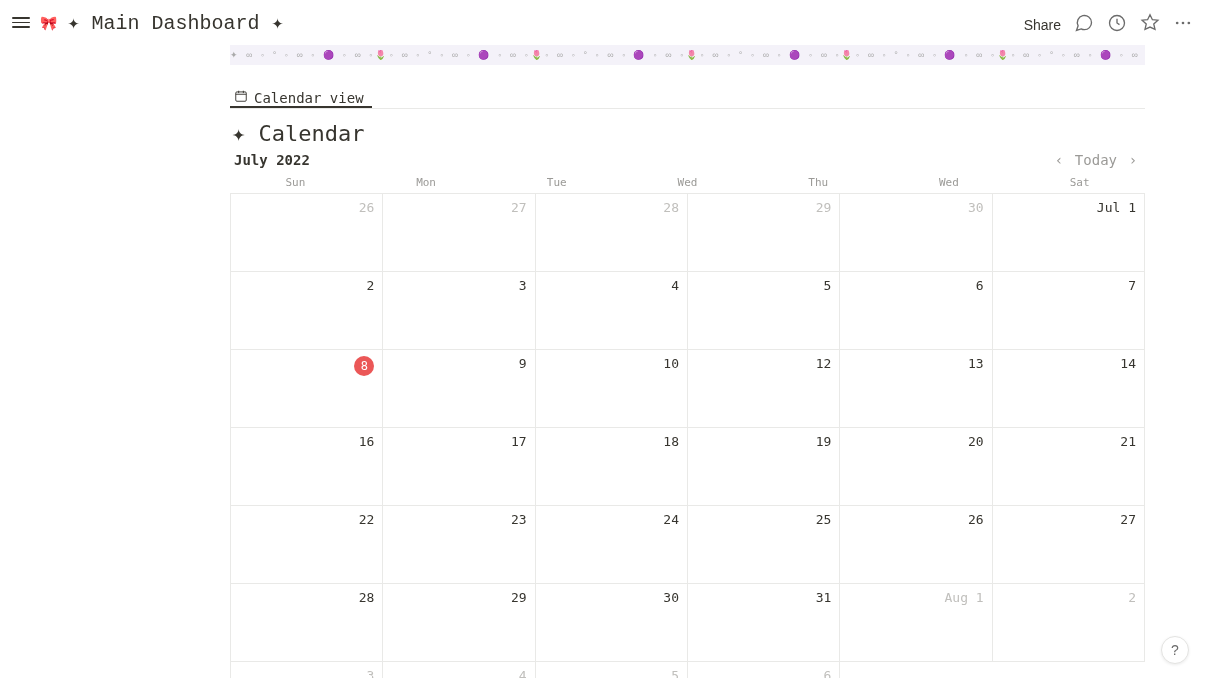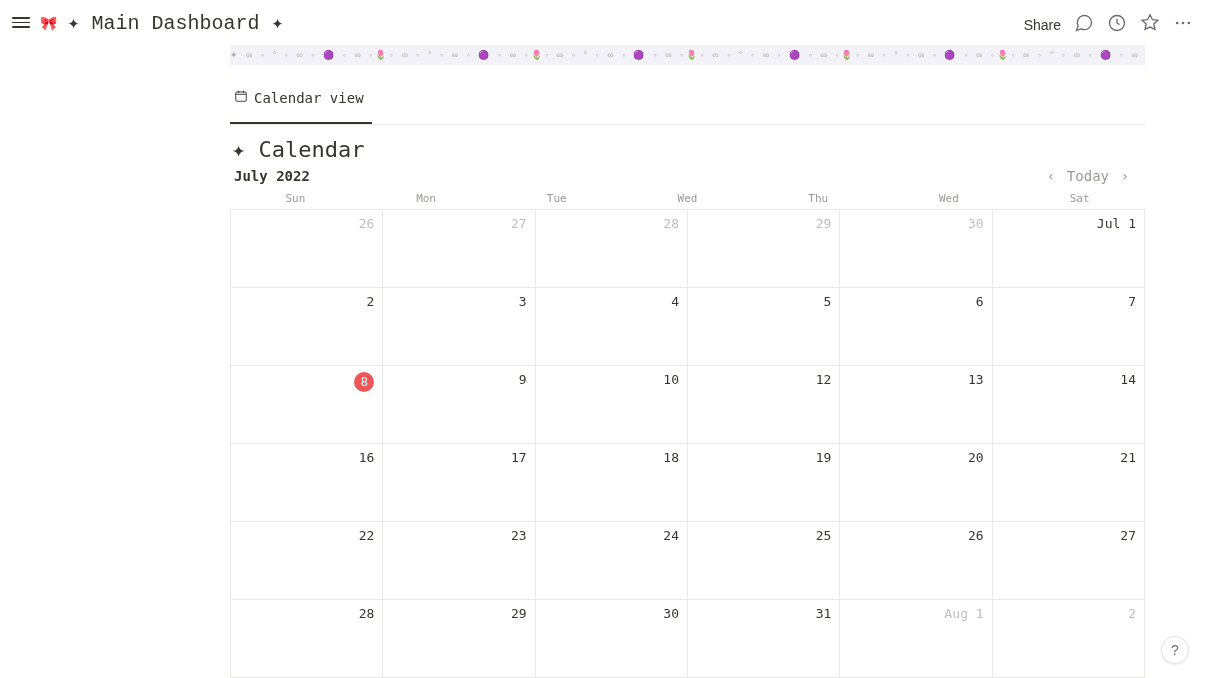--- a/index.html
+++ b/index.html
@@ -45,39 +45,39 @@
   margin: 18px 60px 0 230px;
 }
 .tabs {
   border-bottom: 1px solid #e9e9e7;
   display: flex;
 }
 .tab {
   display: flex;
   align-items: center;
   gap: 6px;
-  padding: 6px 8px 16px 4px;
+  padding: 6px 8px 0 4px;
   font-family: ui-monospace, Menlo, Monaco, monospace;
   font-size: 14px;
   color: #37352f;
   border-bottom: 2px solid #37352f;
   cursor: pointer;
 }
 .tab-icon svg { width: 14px; height: 14px; }
 
 .page-title {
   font-family: ui-monospace, Menlo, Monaco, monospace;
   font-size: 22px;
   font-weight: 400;
   margin: 12px 0 6px 2px;
 }
 .cal-header {
   display: flex;
   align-items: center;
-  margin: 4px 12px 4px 4px;
+  margin: 4px 4px 4px 4px;
 }
 .month-label {
   font-family: ui-monospace, Menlo, Monaco, monospace;
   font-size: 14px;
   font-weight: 700;
 }
 .cal-nav { margin-left: auto; display: flex; align-items: center; gap: 8px; font-family: ui-monospace, Menlo, Monaco, monospace; font-size: 14px; color: #9b9a97; }
 .chev { cursor: pointer; width: 16px; text-align: center; }
 .today-btn { cursor: pointer; }
 

